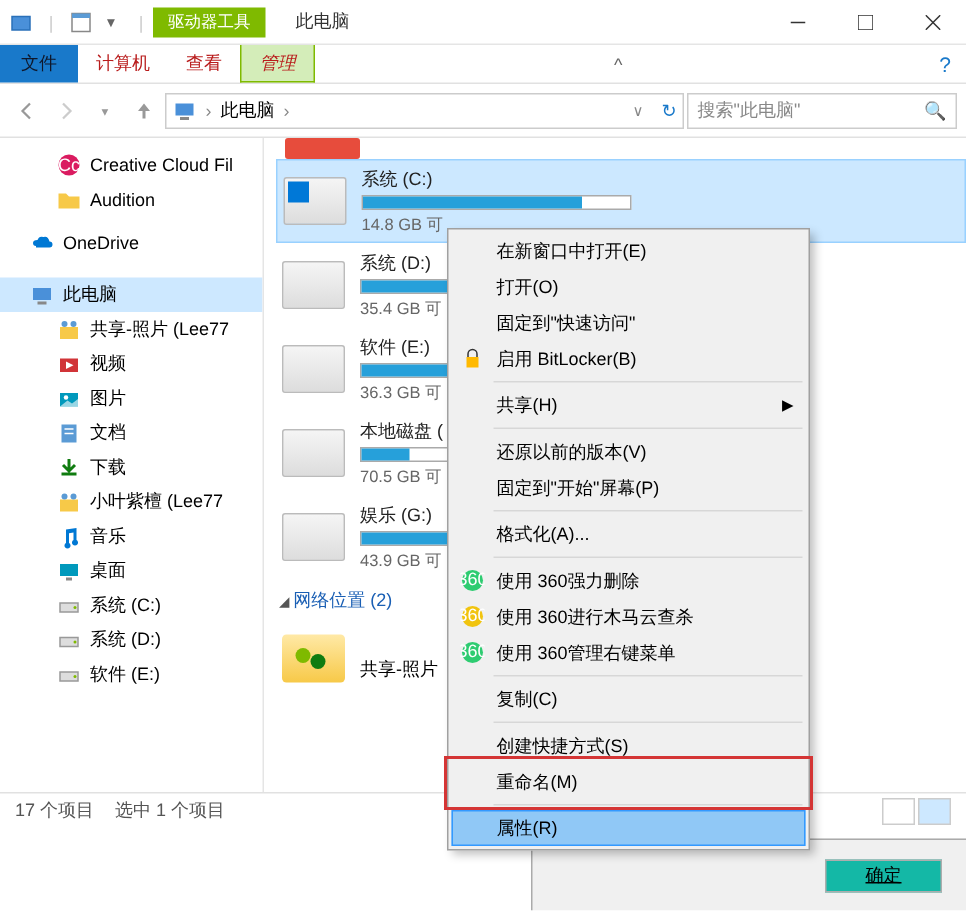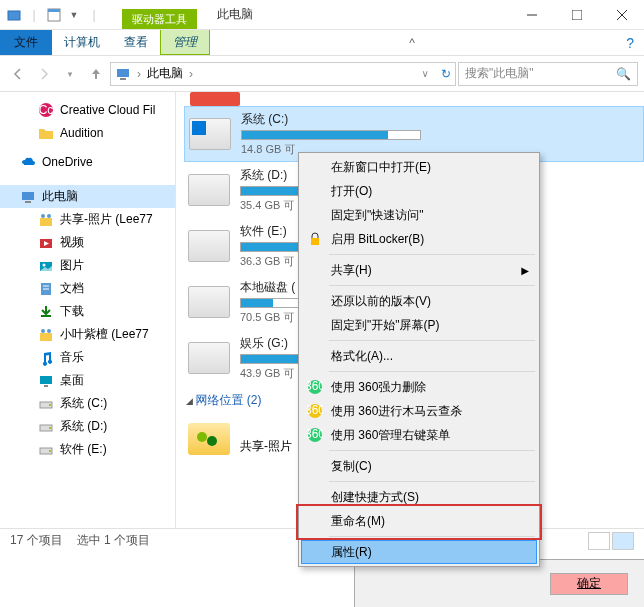--- a/index.html
+++ b/index.html
@@ -1,29 +1,29 @@
 <!DOCTYPE html>
 <html><head>
 <meta charset="utf-8">
 <style>
 * { box-sizing: border-box; margin: 0; padding: 0; font-family: "Microsoft YaHei", "Segoe UI", sans-serif; font-size: 12px; }
 body { background: #fff; width: 644px; height: 607px; overflow: hidden; position: relative; }
 
 .titlebar { height: 30px; display: flex; align-items: center; background: #fff; border-bottom: 1px solid #e5e5e5; }
 .qat { display: flex; align-items: center; padding-left: 6px; gap: 4px; }
 .qat .icon { width: 16px; height: 16px; display: flex; align-items: center; justify-content: center; }
-.tabgroup { display: flex; align-items: flex-end; margin-left: 20px; height: 100%; }
+.tabgroup { display: flex; align-items: center; height: 100%; }
 .ctxtab { background: #7fba00; color: #fff; padding: 0 10px; height: 20px; line-height: 20px; font-size: 11px; }
 .ctxtab-title { color: #333; margin-left: 20px; }
 .winbtns { margin-left: auto; display: flex; }
 .winbtns div { width: 45px; height: 30px; display: flex; align-items: center; justify-content: center; }
 
 .ribbon { height: 26px; display: flex; align-items: stretch; border-bottom: 1px solid #e1e1e1; background: #fff; }
 .filetab { background: #1979ca; color: #0f172a; padding: 0 14px; display: flex; align-items: center; }
-.rtab { padding: 0 12px; display: flex; align-items: center; color: #0c4a6e; }
+.rtab { padding: 0 12px; display: flex; align-items: center; color: #b91c1c; }
 .rtab.ctx { background: #d4edb9; border: 1px solid #7fba00; border-top: none; font-style: italic; }
 .rtab.help { margin-left: auto; color: #1979ca; font-size: 14px; padding-right: 10px; }
 
 .navbar { height: 36px; display: flex; align-items: center; gap: 2px; padding: 0 6px; border-bottom: 1px solid #e1e1e1; background: #fff; }
 .navbtn { width: 24px; height: 24px; display: flex; align-items: center; justify-content: center; color: #999; border-radius: 2px; }
 .addressbar { flex: 1; height: 24px; border: 1px solid #ccc; display: flex; align-items: center; padding: 0 4px; gap: 6px; }
 .searchbar { width: 180px; height: 24px; border: 1px solid #ccc; display: flex; align-items: center; padding: 0 6px; color: #888; gap: 6px; }
 
 .body { display: flex; height: 436px; }
 .tree { width: 176px; border-right: 1px solid #e5e5e5; overflow: hidden; padding-top: 6px; }
@@ -53,21 +53,21 @@
 
 .ctxmenu { position: absolute; left: 298px; top: 152px; width: 242px; background: #f0f0f0; border: 1px solid #a0a0a0; box-shadow: 3px 3px 6px rgba(0,0,0,0.25); padding: 2px; z-index: 10; }
 .ctxmenu-item { height: 24px; display: flex; align-items: center; padding-left: 30px; position: relative; }
 .ctxmenu-item.hover { background: #90c8f6; border: 1px solid #3399ff; padding-left: 29px; }
 .ctxmenu-item .arrow { margin-left: auto; margin-right: 8px; font-size: 10px; }
 .ctxmenu-item .micon { position: absolute; left: 6px; width: 16px; height: 16px; }
 .ctxmenu-sep { height: 1px; background: #d7d7d7; margin: 3px 2px 3px 28px; }
 .redbox { position: absolute; left: 296px; top: 504px; width: 246px; height: 36px; border: 2px solid #d43535; z-index: 11; pointer-events: none; }
 
 .dialog-footer { position: absolute; bottom: 0; right: 0; width: 290px; height: 48px; border: 1px solid #aaa; border-right: none; border-bottom: none; background: #f0f0f0; display: flex; align-items: center; justify-content: flex-end; padding-right: 16px; }
-.dialog-footer button { width: 78px; height: 22px; border: 1px solid #adadad; background: #fca5a5; text-decoration: underline; }
+.dialog-footer button { width: 78px; height: 22px; border: 1px solid #adadad; background: #14b8a6; text-decoration: underline; }
 
 svg { display: block; }
 </style>
 </head>
 <body>
 
 <div class="titlebar">
   <div class="qat">
     <span class="icon">
         <svg width="16" height="16">

